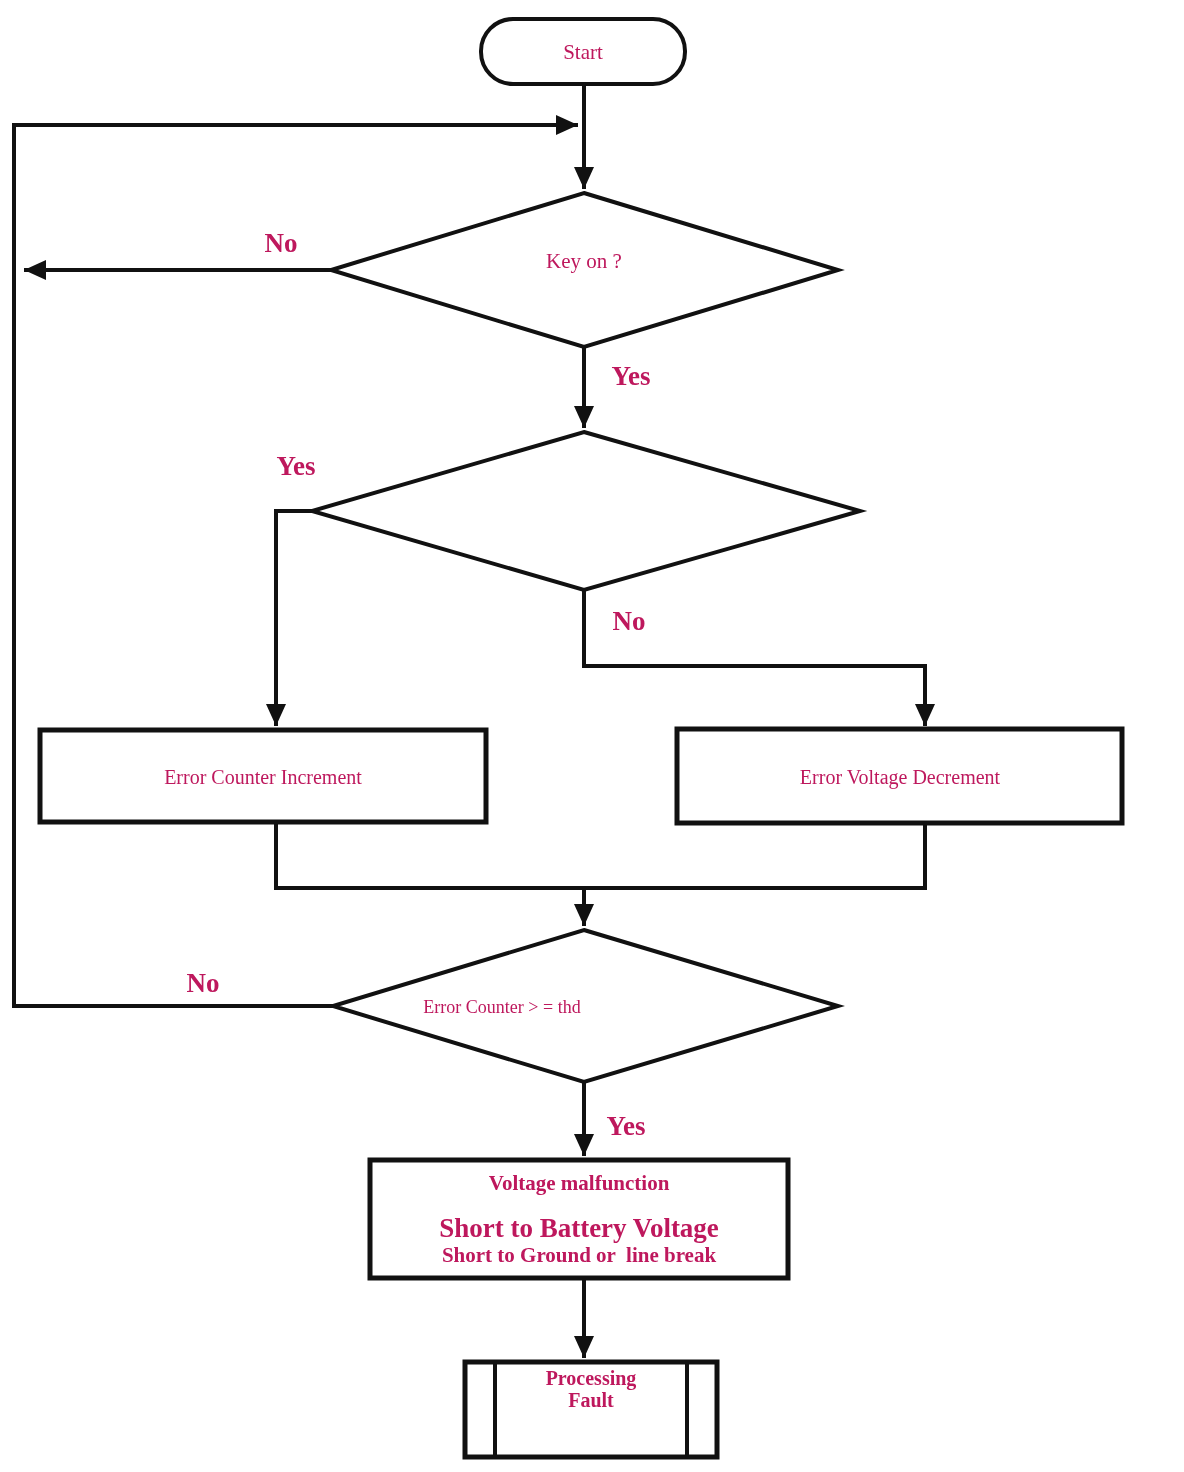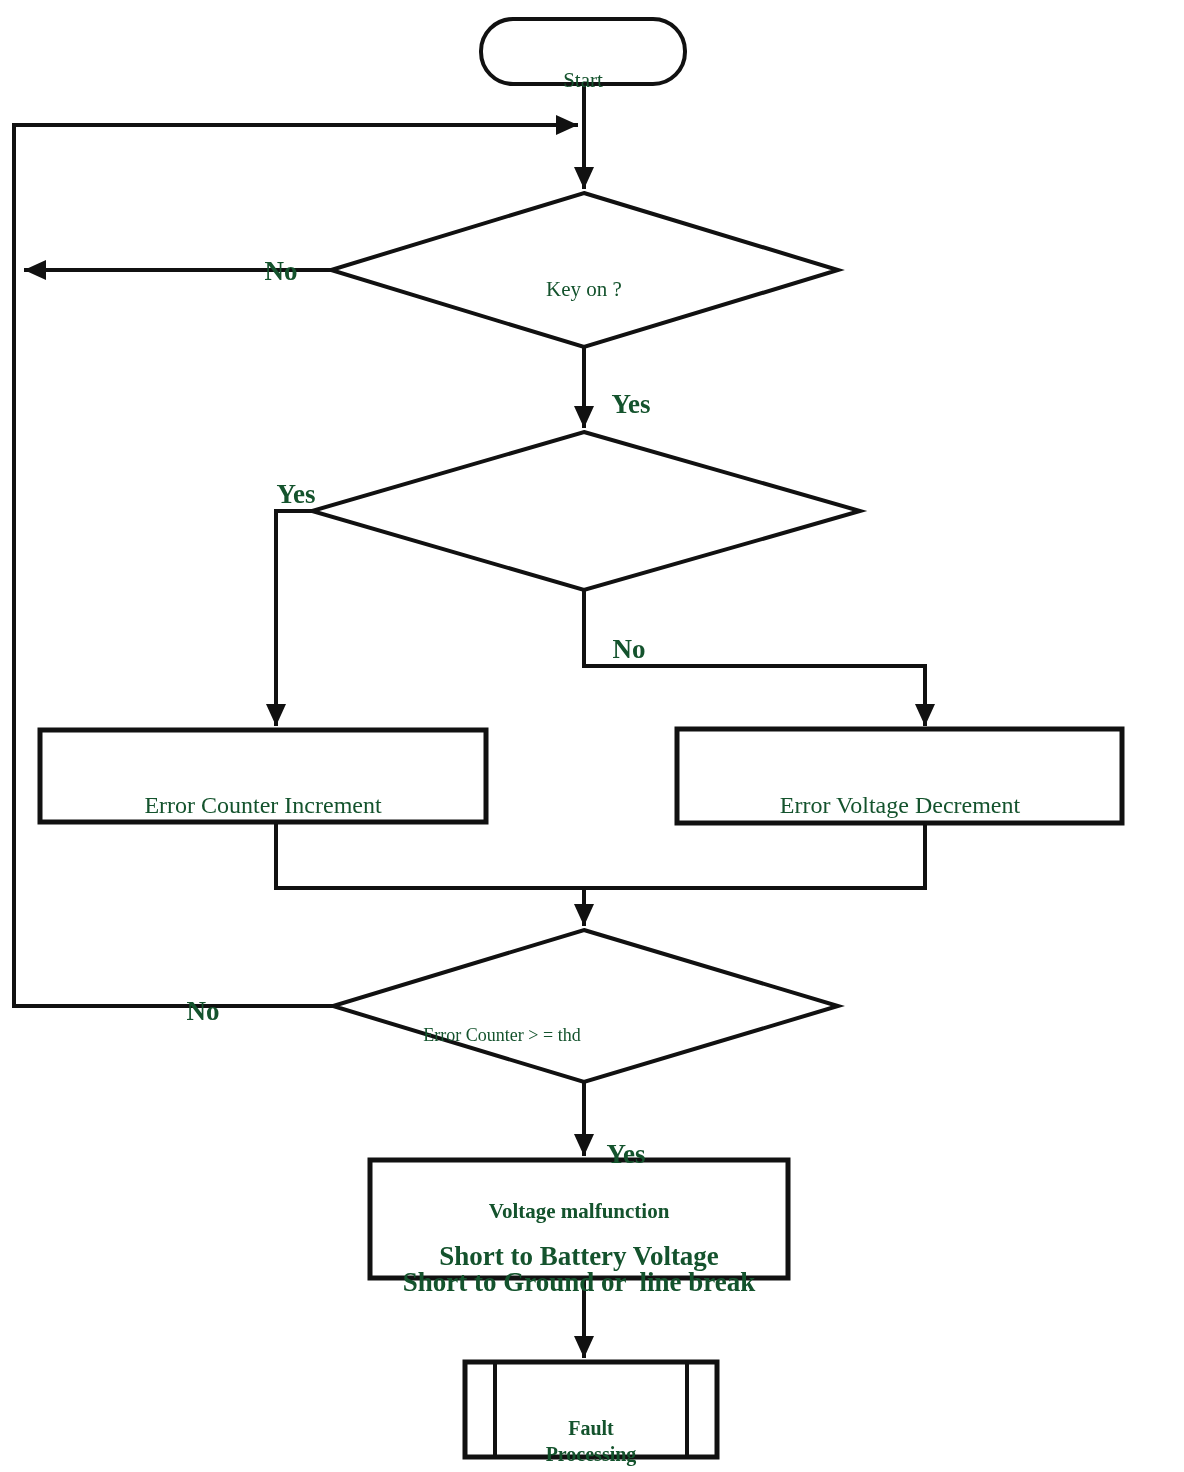--- a/index.html
+++ b/index.html
@@ -13,25 +13,24 @@
     overflow:hidden;
   }
   .wires{position:absolute;left:0;top:0;width:1184px;height:1472px;}
   .lbl{
     position:absolute;
     transform:translate(-50%,-50%);
     white-space:pre;
     text-align:center;
     font-size:20px;
     line-height:1.25;
-    color:#14532d;
-    margin-top:28px;
+    color:#be185d;
   }
   .branch{font-weight:bold;font-size:27px;}
-  .node-text{font-size:24px;}
+  .node-text{font-size:20px;}
   .decision-text{font-size:20px;}
   .multiline{line-height:1.3;}
   .boldtext{font-weight:bold;}
 </style>
 </head>
 <body>
 
 <div class="canvas">
 
   <svg class="wires" width="1184" height="1472" viewBox="0 0 1184 1472">
@@ -71,24 +70,24 @@
 
 
   <div class="lbl node-text" style="left:263px;top:777px;">Error Counter Increment</div>
 
   <div class="lbl node-text" style="left:900px;top:777px;">Error Voltage Decrement</div>
 
   <div class="lbl decision-text" style="left:502px;top:1007px;font-size:18px;">Error Counter &gt; = thd</div>
 
   <div class="lbl boldtext" style="left:579px;top:1183px;font-size:21px;">Voltage malfunction</div>
   <div class="lbl boldtext" style="left:579px;top:1229px;font-size:27px;">Short to Battery Voltage</div>
-  <div class="lbl boldtext" style="left:579px;top:1255px;font-size:27px;text-align:right;">Short to Ground or  line break</div>
+  <div class="lbl boldtext" style="left:579px;top:1255px;font-size:21px;text-align:right;">Short to Ground or  line break</div>
 
   <div class="lbl boldtext" style="left:591px;top:1400px;">Fault</div>
-  <div class="lbl boldtext" style="left:591px;top:1426px;text-align:center;">Processing</div>
+  <div class="lbl boldtext" style="left:591px;top:1378px;text-align:center;">Processing</div>
 
   <div class="lbl branch" style="left:281px;top:244px;">No</div>
   <div class="lbl branch" style="left:631px;top:377px;">Yes</div>
   <div class="lbl branch" style="left:296px;top:467px;">Yes</div>
   <div class="lbl branch" style="left:629px;top:622px;">No</div>
   <div class="lbl branch" style="left:203px;top:984px;">No</div>
   <div class="lbl branch" style="left:626px;top:1127px;">Yes</div>
 
 </div>
 

